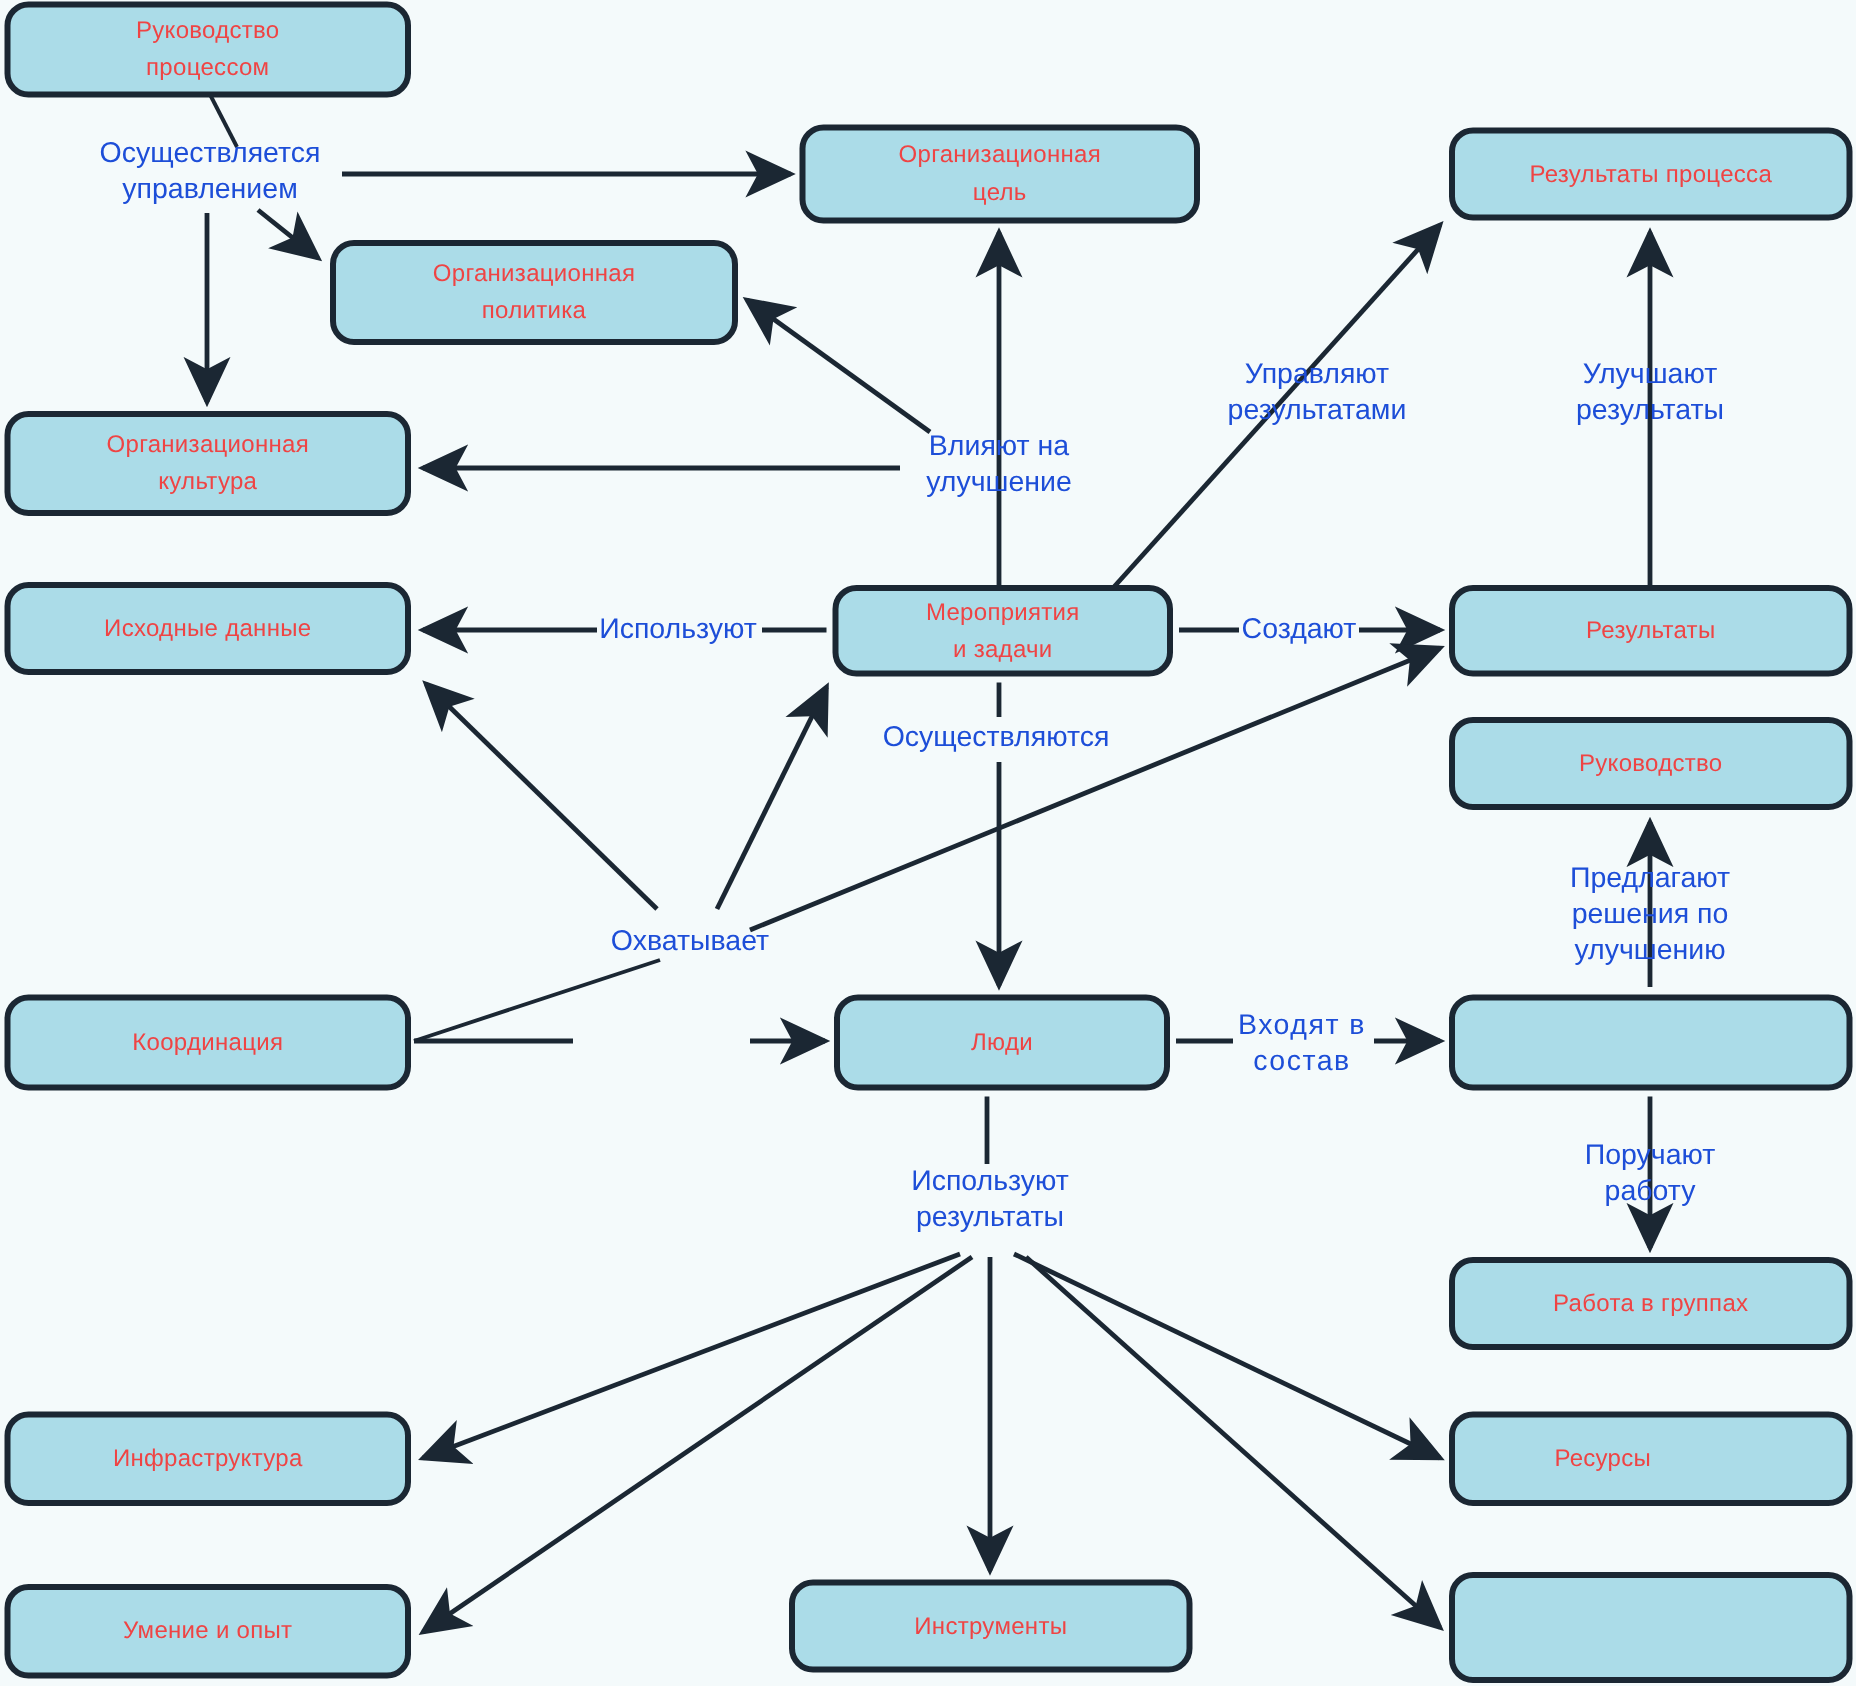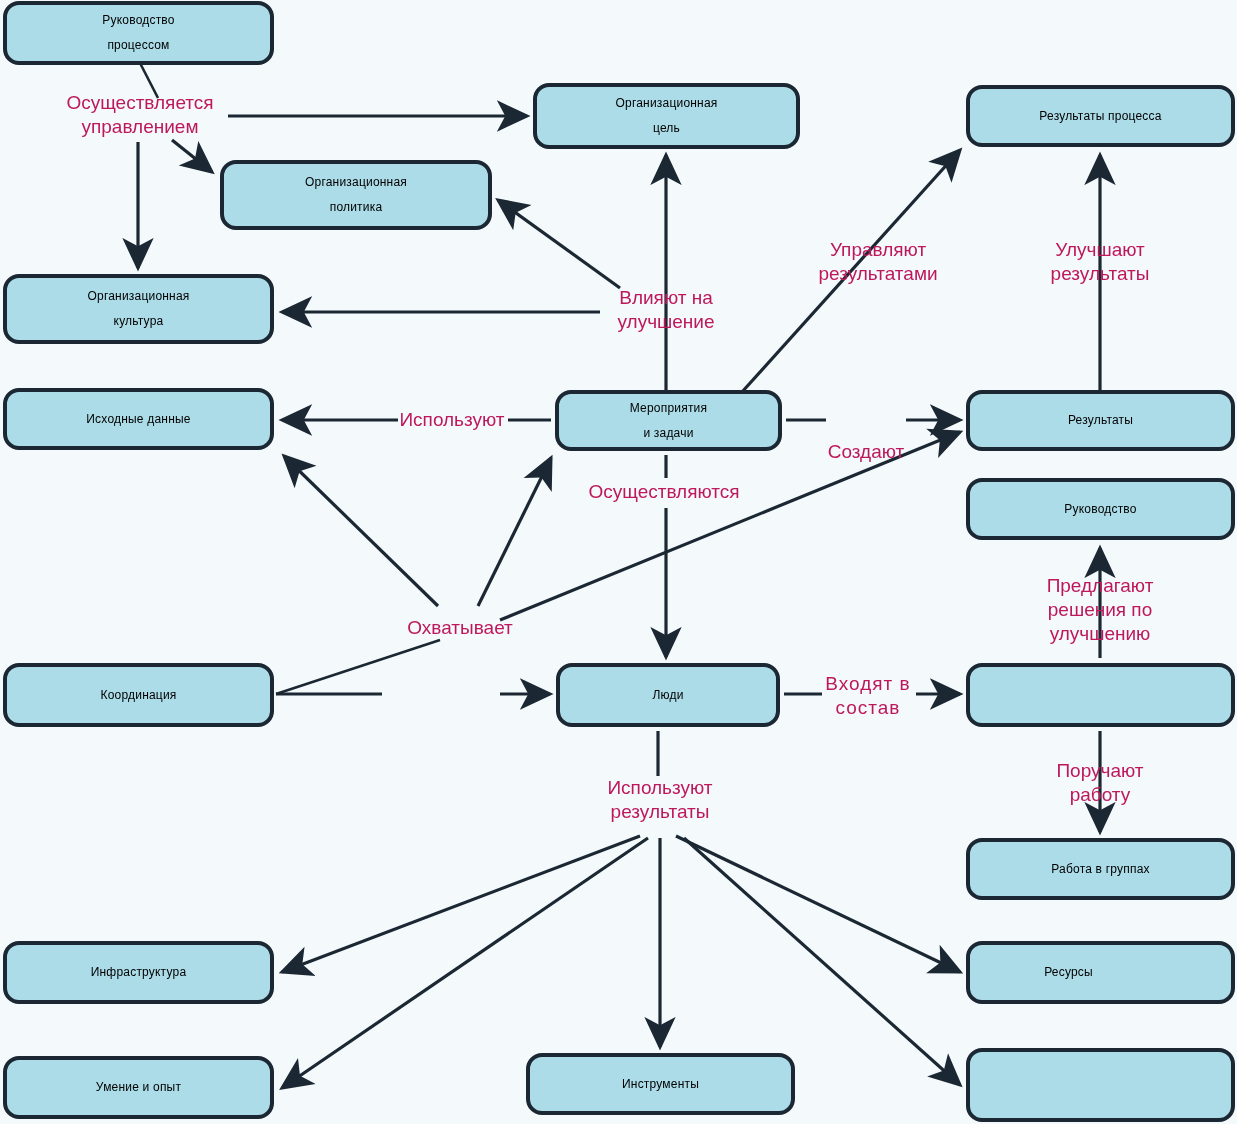--- a/index.html
+++ b/index.html
@@ -11,31 +11,31 @@
   }
   #diagram{position:relative;width:1237px;height:1124px;}
   svg.layer{position:absolute;top:0;left:0;width:1237px;height:1124px;}
   .node-rect{fill:#ABDCE8;stroke:#1b2733;stroke-width:4;}
   .edge{stroke:#1b2733;stroke-width:3.2;fill:none;}
   .edge-thin{stroke:#1b2733;stroke-width:2.6;fill:none;}
   .node-label{
     position:absolute;
     display:flex;align-items:center;justify-content:center;
     text-align:center;
-    color:#000000;
-    font-size:12px;
+    color:#ef4444;
+    font-size:16px;
     line-height:25px;
     letter-spacing:.2px;
     white-space:pre-line;
     pointer-events:none;
   }
   .edge-label{
     position:absolute;
     text-align:center;
-    color:#be185d;
+    color:#1d4ed8;
     font-size:19px;
     line-height:24px;
     white-space:pre-line;
     transform:translate(-50%,-50%);
     pointer-events:none;
   }
 </style>
 </head>
 <body>
 
@@ -177,21 +177,21 @@
 
   <div class="edge-label" style="left:140px;top:115px;">Осуществляется
 управлением</div>
   <div class="edge-label" style="left:666px;top:310px;">Влияют на
 улучшение</div>
   <div class="edge-label" style="left:878px;top:262px;">Управляют
 результатами</div>
   <div class="edge-label" style="left:1100px;top:262px;">Улучшают
 результаты</div>
   <div class="edge-label" style="left:452px;top:420px;">Используют</div>
-  <div class="edge-label" style="left:866px;top:420px;margin-top:32px;">Создают</div>
+  <div class="edge-label" style="left:866px;top:420px;">Создают</div>
   <div class="edge-label" style="left:664px;top:492px;">Осуществляются</div>
   <div class="edge-label" style="left:1100px;top:610px;">Предлагают
 решения по
 улучшению</div>
   <div class="edge-label" style="left:460px;top:628px;">Охватывает</div>
   <div class="edge-label" style="left:868px;top:696px;letter-spacing:1px;">Входят в
 состав</div>
   <div class="edge-label" style="left:1100px;top:783px;">Поручают работу</div>
   <div class="edge-label" style="left:660px;top:800px;">Используют
 результаты</div>

